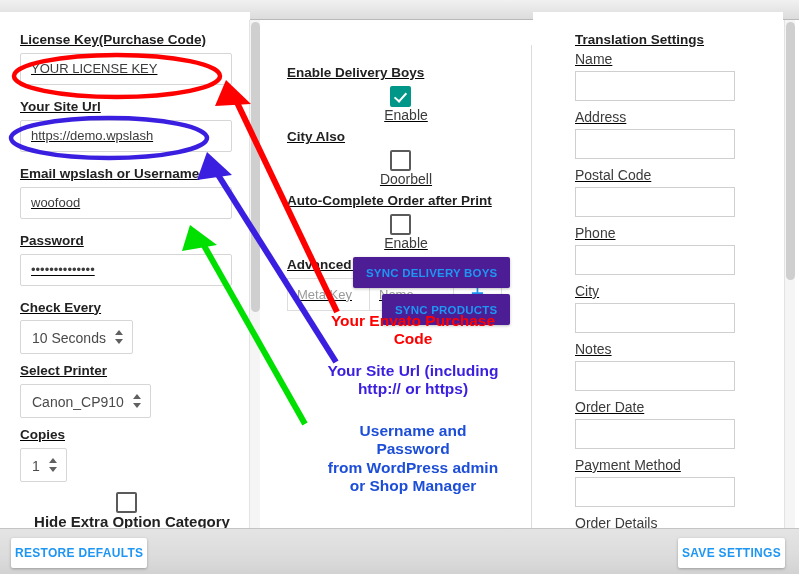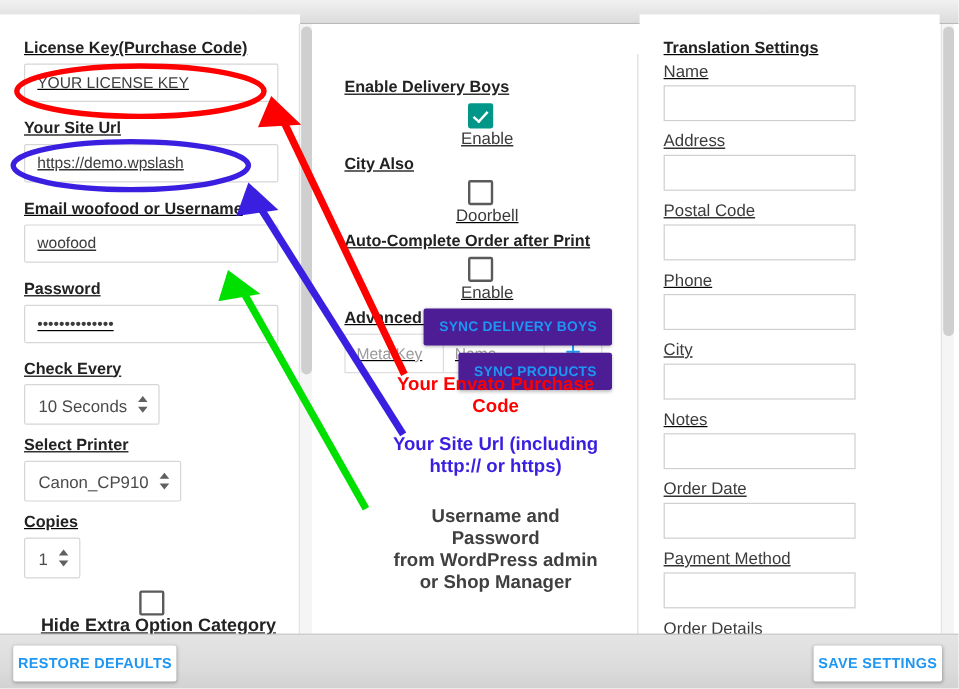--- a/index.html
+++ b/index.html
@@ -288,21 +288,21 @@
       <div class="fld-label">License Key(Purchase Code)</div>
       <input class="txt" id="inp-license" value="YOUR LICENSE KEY" style="">
 
       <div class="gap"></div>
 
       <div class="fld-label">Your Site Url</div>
       <input class="txt" id="inp-siteurl" value="https://demo.wpslash" style="">
 
       <div class="gap"></div>
 
-      <div class="fld-label">Email woofood or Username</div>
+      <div class="fld-label">Email wpslash or Username</div>
       <input class="txt" id="inp-email" value="woofood" style="">
 
       <div class="gap"></div>
 
       <div class="fld-label">Password</div>
       <input class="txt" id="inp-password" value="••••••••••••••" style="">
 
       <div class="gap"></div>
 
       <div class="fld-label">Check Every</div>
@@ -390,21 +390,21 @@
         <div class="plusbtn">+</div>
       </div>
 
     </div>
 
     <button class="syncbtn" id="btn-sync-boys">SYNC DELIVERY BOYS</button>
     <button class="syncbtn" id="btn-sync-prod">SYNC PRODUCTS</button>
   </div>
 
   <div class="col" id="col-right">
-    <div class="pad" style="padding-left:20px; padding-top:20px;">
+    <div class="pad" style="padding-left:20px; padding-top:20px;margin-left:22px;">
       <div class="r-head">Translation Settings</div>
       <div id="right-fields"><div class="r-label">Name</div><input class="r-input" style=""><div class="r-label">Address</div><input class="r-input" style=""><div class="r-label">Postal Code</div><input class="r-input" style=""><div class="r-label">Phone</div><input class="r-input" style=""><div class="r-label">City</div><input class="r-input" style=""><div class="r-label">Notes</div><input class="r-input" style=""><div class="r-label">Order Date</div><input class="r-input" style=""><div class="r-label">Payment Method</div><input class="r-input" style=""><div class="r-label">Order Details</div></div>
     </div>
   </div>
 
   <div class="vscroll" id="scroll-right">
     <div class="thumb"></div>
   </div>
 
   <div class="bottombar">
@@ -431,18 +431,18 @@
     <g>
       <line x1="305" y1="424" x2="202" y2="242" stroke="#00e000" stroke-width="6"></line>
       <polygon points="190,225 217,245 182,251" fill="#00e000"></polygon>
     </g>
   </svg>
 
   <div id="anno-red" class="anno-text" style="color: rgb(255, 0, 0);">Your Envato Purchase
 Code</div>
   <div id="anno-blue" class="anno-text" style="color: rgb(58, 31, 224);">Your Site Url (including
 http:// or https)</div>
-  <div id="anno-green" class="anno-text" style="color: #404040;">Username and
+  <div id="anno-green" class="anno-text" style="color: #1d4ed8;">Username and
 Password
 from WordPress admin
 or Shop Manager</div>
 
 </div>
 
 </body></html>

